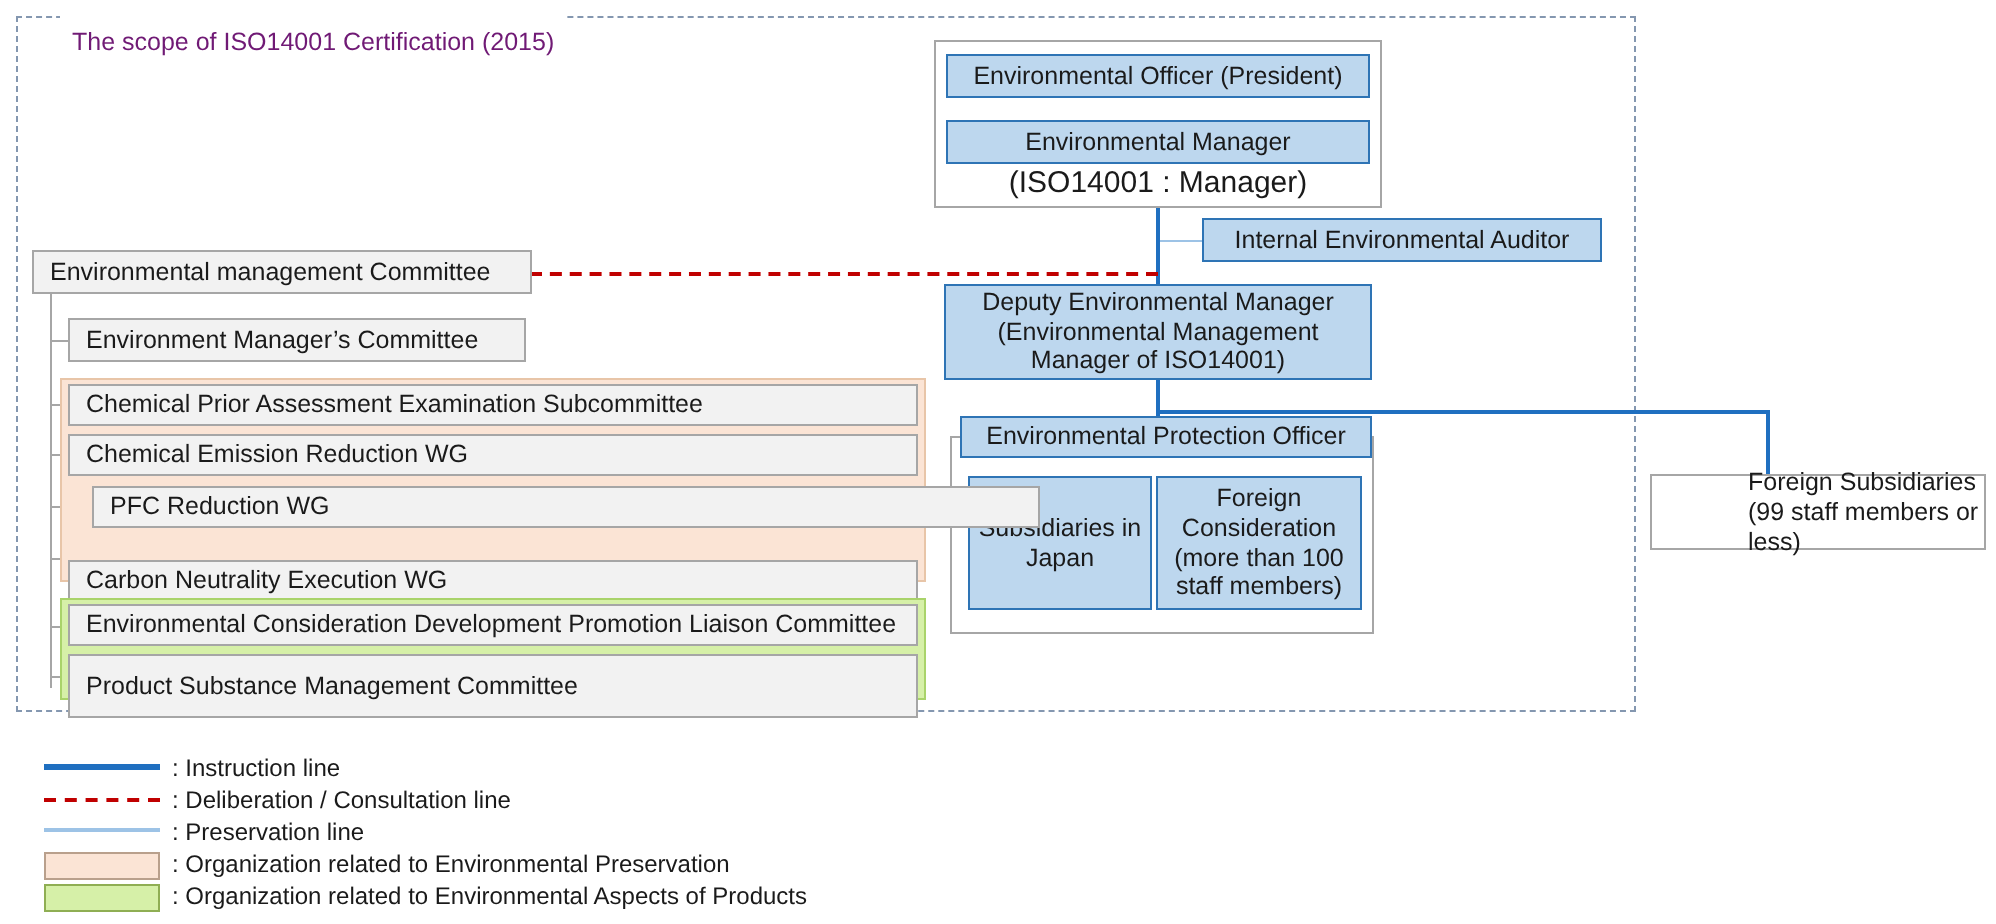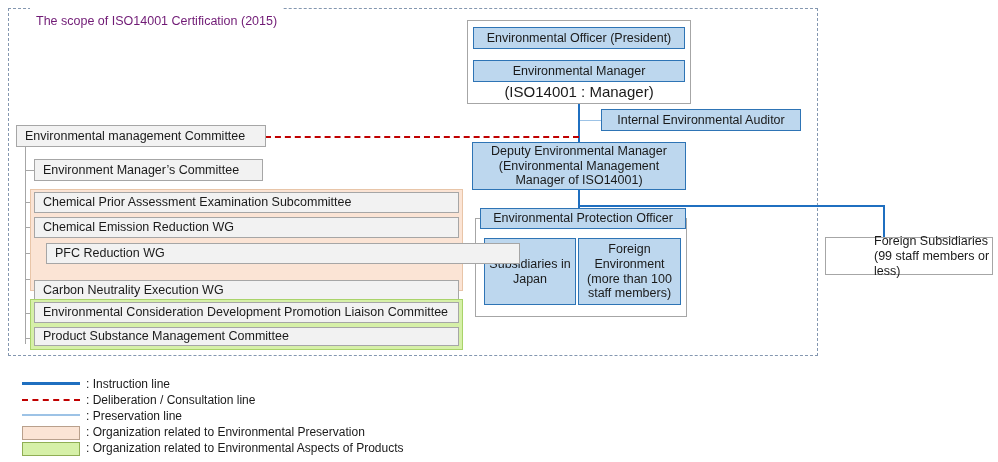--- a/index.html
+++ b/index.html
@@ -149,21 +149,21 @@
     <span>Environmental Protection Officer</span>
   </div>
 
   <div class="node bluebox" style="left:484px;top:238px;width:92px;height:67px;flex-direction:column;">
     <span>Subsidiaries in</span>
     <span>Japan</span>
   </div>
 
   <div class="node bluebox" style="left:578px;top:238px;width:103px;height:67px;flex-direction:column;">
     <span>Foreign</span>
-    <span>Environment</span>
+    <span>Consideration</span>
     <span>(more than 100</span>
     <span>staff members)</span>
   </div>
 
   <div class="node wrapbox" style="left:825px;top:237px;width:168px;height:38px;display:flex;flex-direction:column;align-items:flex-start;justify-content:center;font-size:12.5px;line-height:1.2;padding-left:48px;">
     <span>Foreign Subsidiaries</span>
     <span>(99 staff members or less)</span>
   </div>
 
   <div class="line h-delib" style="left:265px;top:136px;width:314px;"></div>
@@ -199,21 +199,21 @@
   </div>
   <div class="node graybox" style="left:34px;top:268px;width:425px;height:21px;margin-top:12px;">
     <span>Carbon Neutrality Execution WG</span>
   </div>
 
   <div class="node group-green" style="left:30px;top:299px;width:433px;height:51px;"></div>
 
   <div class="node graybox" style="left:34px;top:302px;width:425px;height:21px;">
     <span>Environmental Consideration Development Promotion Liaison Committee</span>
   </div>
-  <div class="node graybox" style="left:34px;top:327px;width:425px;height:19px;">
+  <div class="node graybox" style="left:34px;top:327px;width:425px;height:32px;">
     <span>Product Substance Management Committee</span>
   </div>
 
   <div class="legend">
 
     <div class="legend-row">
       <span class="swatch">
         <span class="sw-line-instr" style="display:block;"></span>
       </span>
       <span class="legend-text">: Instruction line</span>

